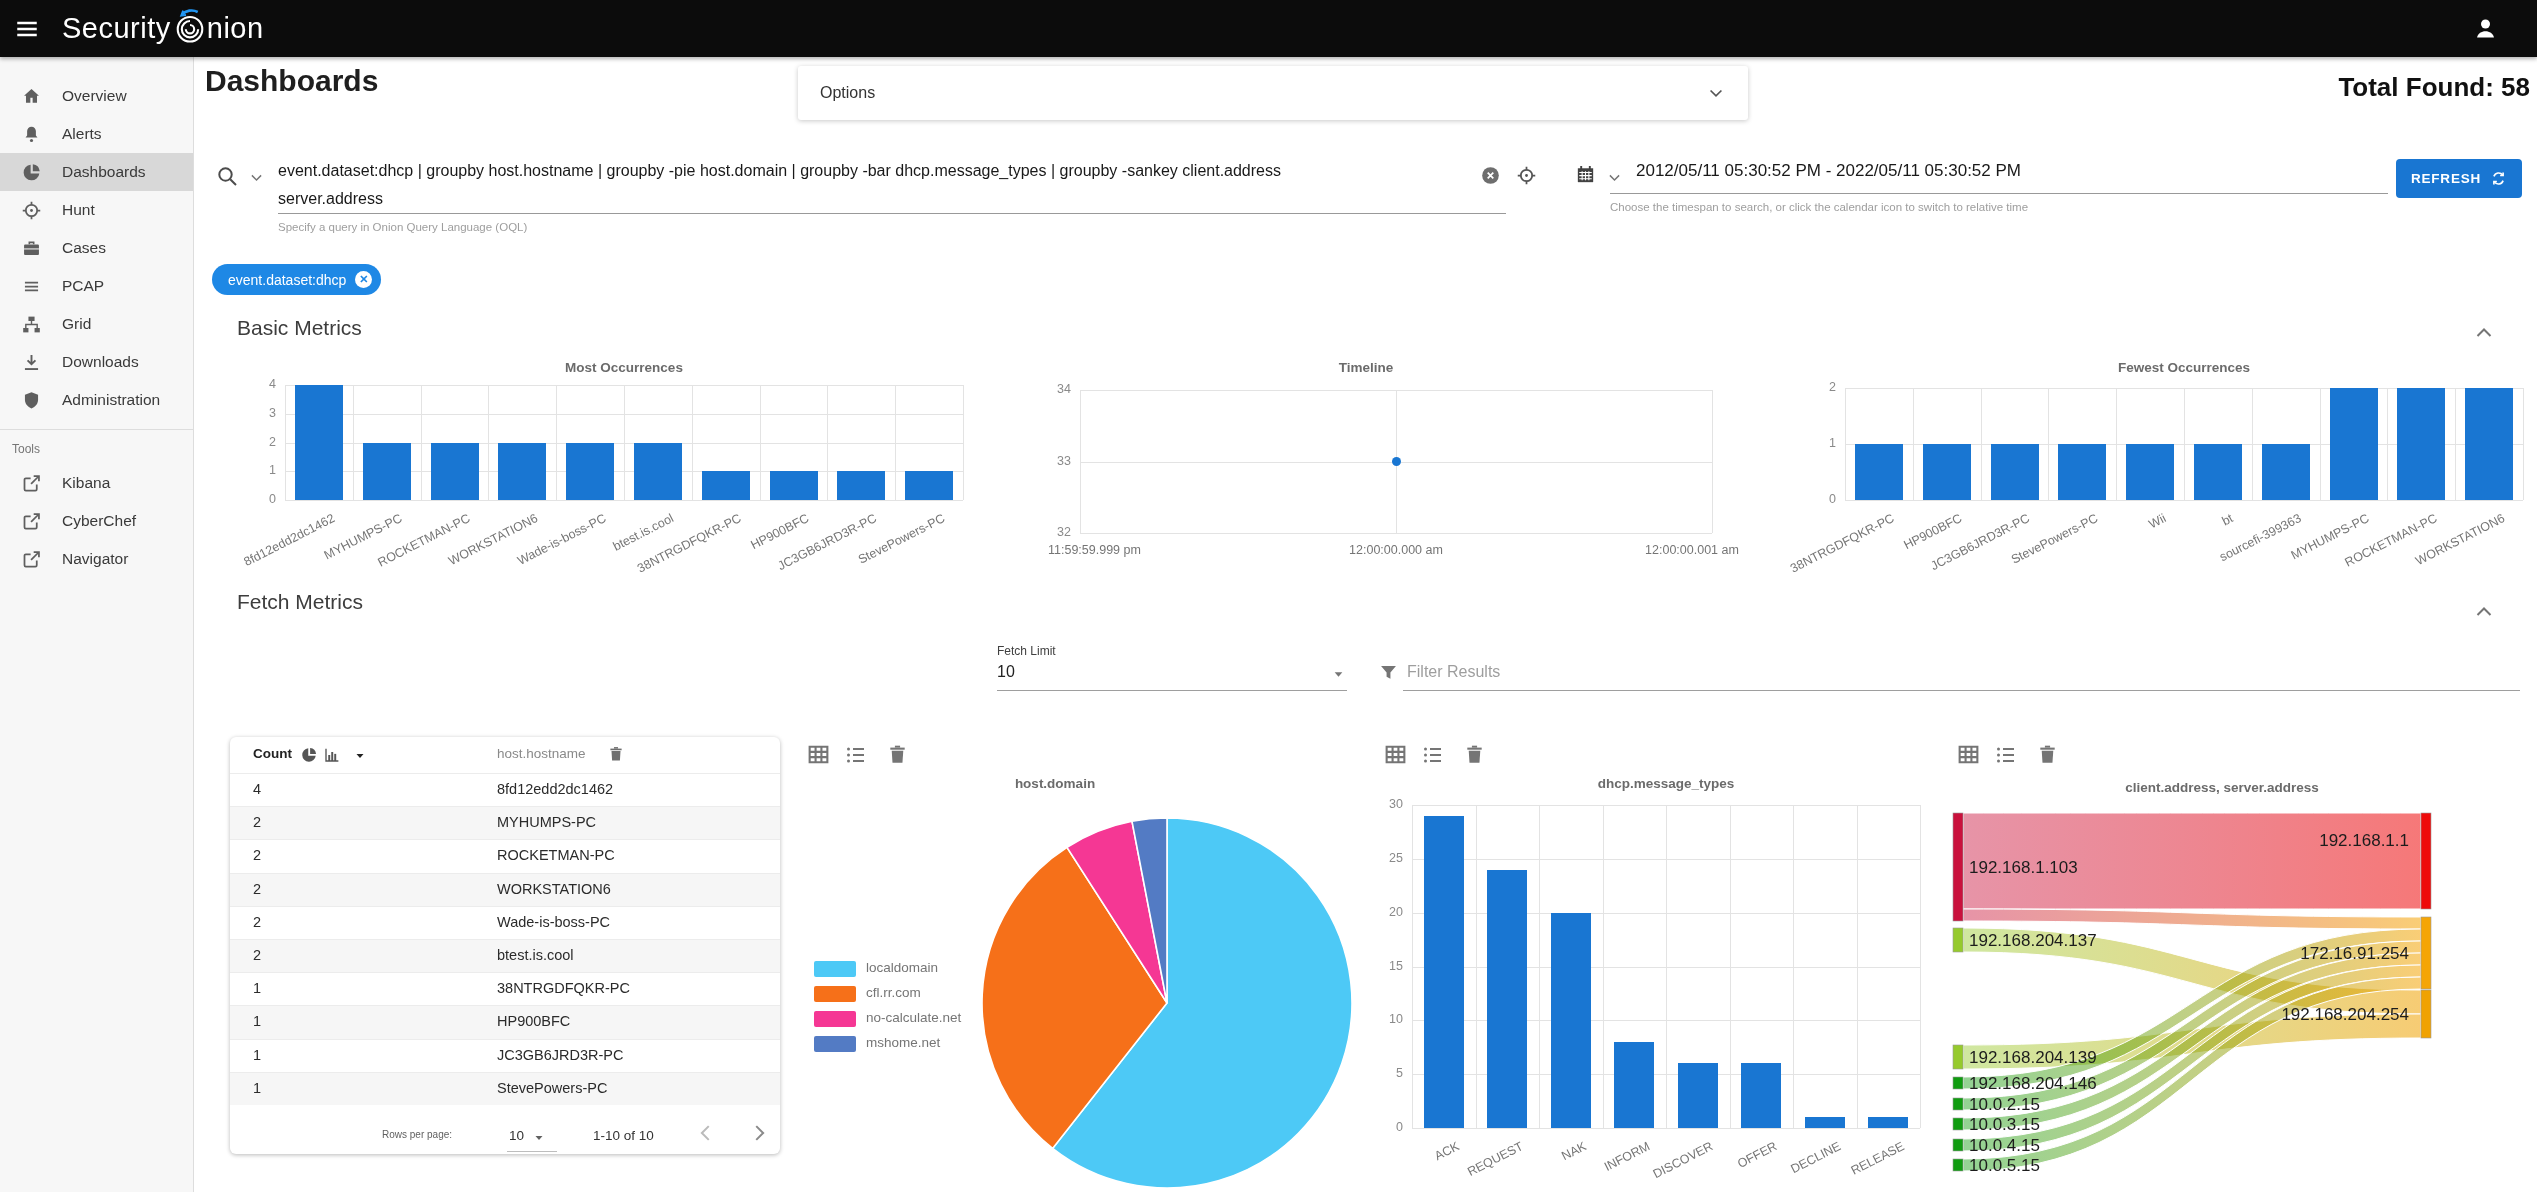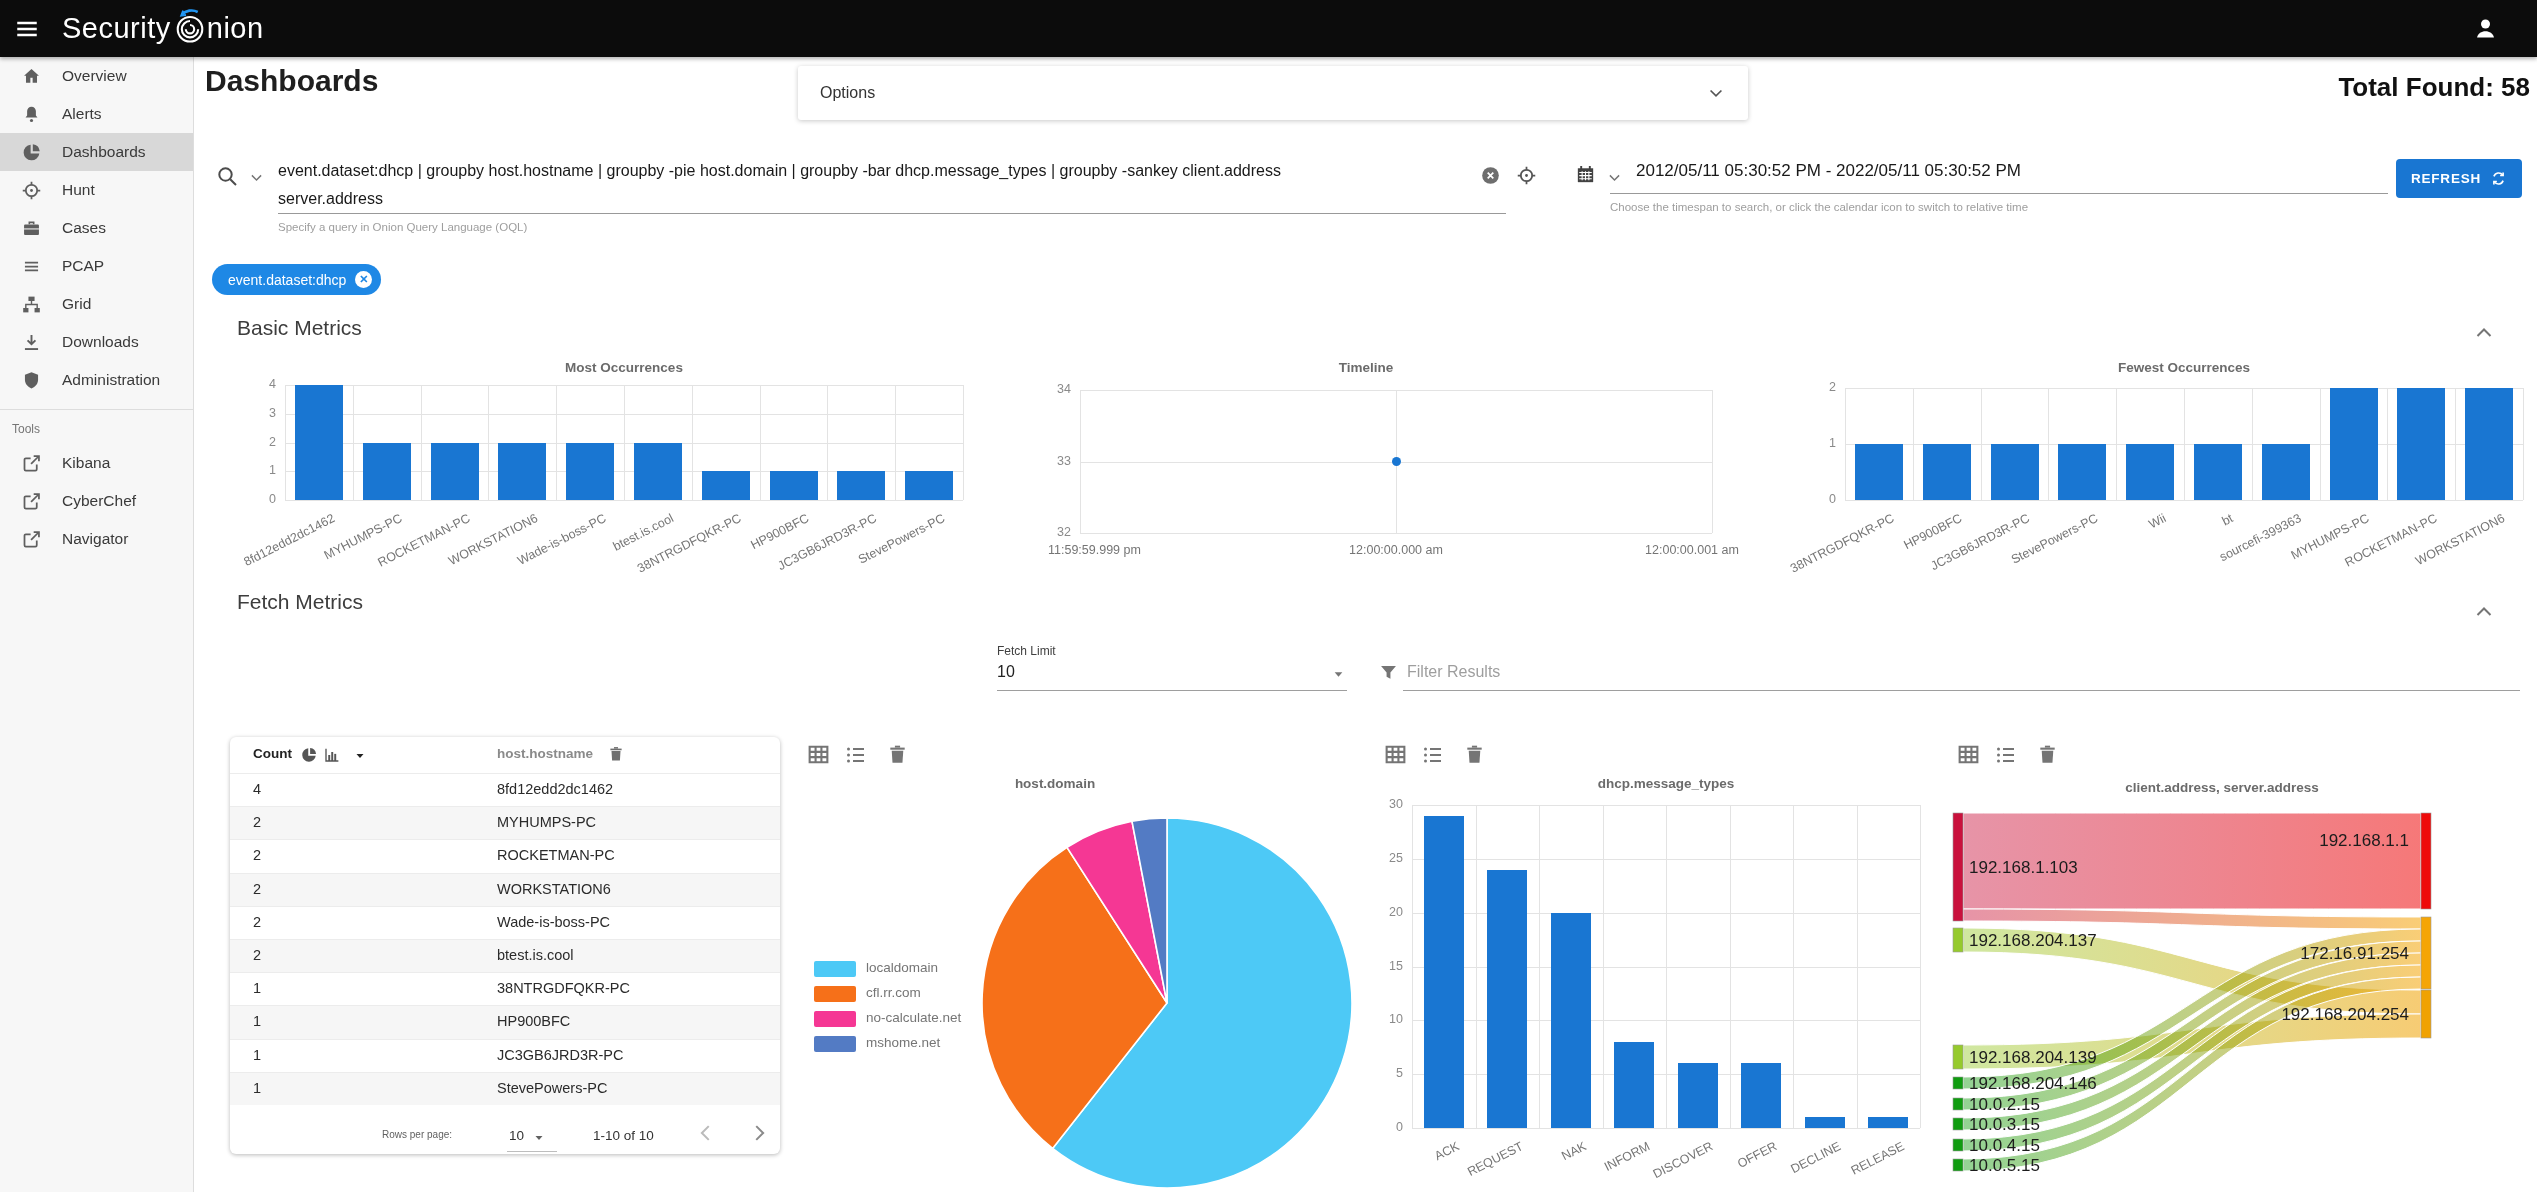--- a/index.html
+++ b/index.html
@@ -8,21 +8,21 @@
   .abs{position:absolute;}
   .icon{display:inline-flex;align-items:center;justify-content:center;}
   .icon svg{width:100%;height:100%;display:block;}
   
   .topbar{position:absolute;left:0;top:0;width:2537px;height:57px;background:#0c0c0c;
           display:flex;align-items:center;box-shadow:0 2px 4px rgba(0,0,0,.3);z-index:30;}
   .logo{display:flex;align-items:center;color:#fff;font-size:29px;letter-spacing:.5px;margin-left:22px;}
   .logo .onion{margin:2px -3px 0 -1px;}
   
   .sidebar{position:absolute;left:0;top:57px;width:194px;height:1135px;background:#f7f7f7;
-           border-right:1px solid #ddd;z-index:20;padding-top:0;box-sizing:border-box;}
+           border-right:1px solid #ddd;z-index:20;padding-top:20px;box-sizing:border-box;}
   .side-item{height:38px;display:flex;align-items:center;gap:20px;padding-left:21px;cursor:pointer;}
   .side-item.selected{background:#d8d8d8;}
   .side-item .lbl{font-size:15.5px;color:#3a3a3a;}
   .side-divider{border-top:1px solid #ddd;margin-top:10px;}
   .side-caption{font-size:12px;color:#757575;padding:12px 0 8px 12px;}
   
   .title-lg{font-size:30px;font-weight:bold;color:#1f1f1f;}
   .section-title{font-size:21px;color:#3d3d3d;}
   .helper{font-size:11.5px;color:#9e9e9e;}
   .uline{height:1px;background:#999;}
@@ -325,21 +325,21 @@
             <rect x="7" y="12" width="2.6" height="8" fill="currentColor"></rect>
             <rect x="11" y="8" width="2.6" height="12" fill="currentColor"></rect>
             <rect x="15" y="10.5" width="2.6" height="9.5" fill="currentColor"></rect>
           </svg>
         </span>
       <span class="abs icon" id="th-sort" style="left:124px;top:13px;width:12px;height:12px;color:#222;cursor:pointer;">
           <svg viewBox="0 0 24 24">
             <path d="M5 8h14l-7 8z" fill="currentColor"></path>
           </svg>
         </span>
-      <span class="cell-val" style="top:9px;font-size:13.5px;font-weight:bold;color:#8a8a8a;">host.hostname</span>
+      <span class="cell-val" style="top:9px;font-size:13.5px;font-weight:normal;color:#8a8a8a;">host.hostname</span>
       <span class="abs icon" id="th-trash" style="left:377px;top:8px;width:18px;height:18px;color:#6e6e6e;cursor:pointer;">
           <svg viewBox="0 0 24 24">
             <path d="M6 8h12l-.8 12.5H6.8z" fill="currentColor"></path>
             <rect x="4.5" y="4.8" width="15" height="2.2" fill="currentColor"></rect>
             <rect x="9.3" y="2.8" width="5.4" height="2" fill="currentColor"></rect>
           </svg>
         </span>
     </div>
     <div id="table-rows">
         <div class="t-row">

